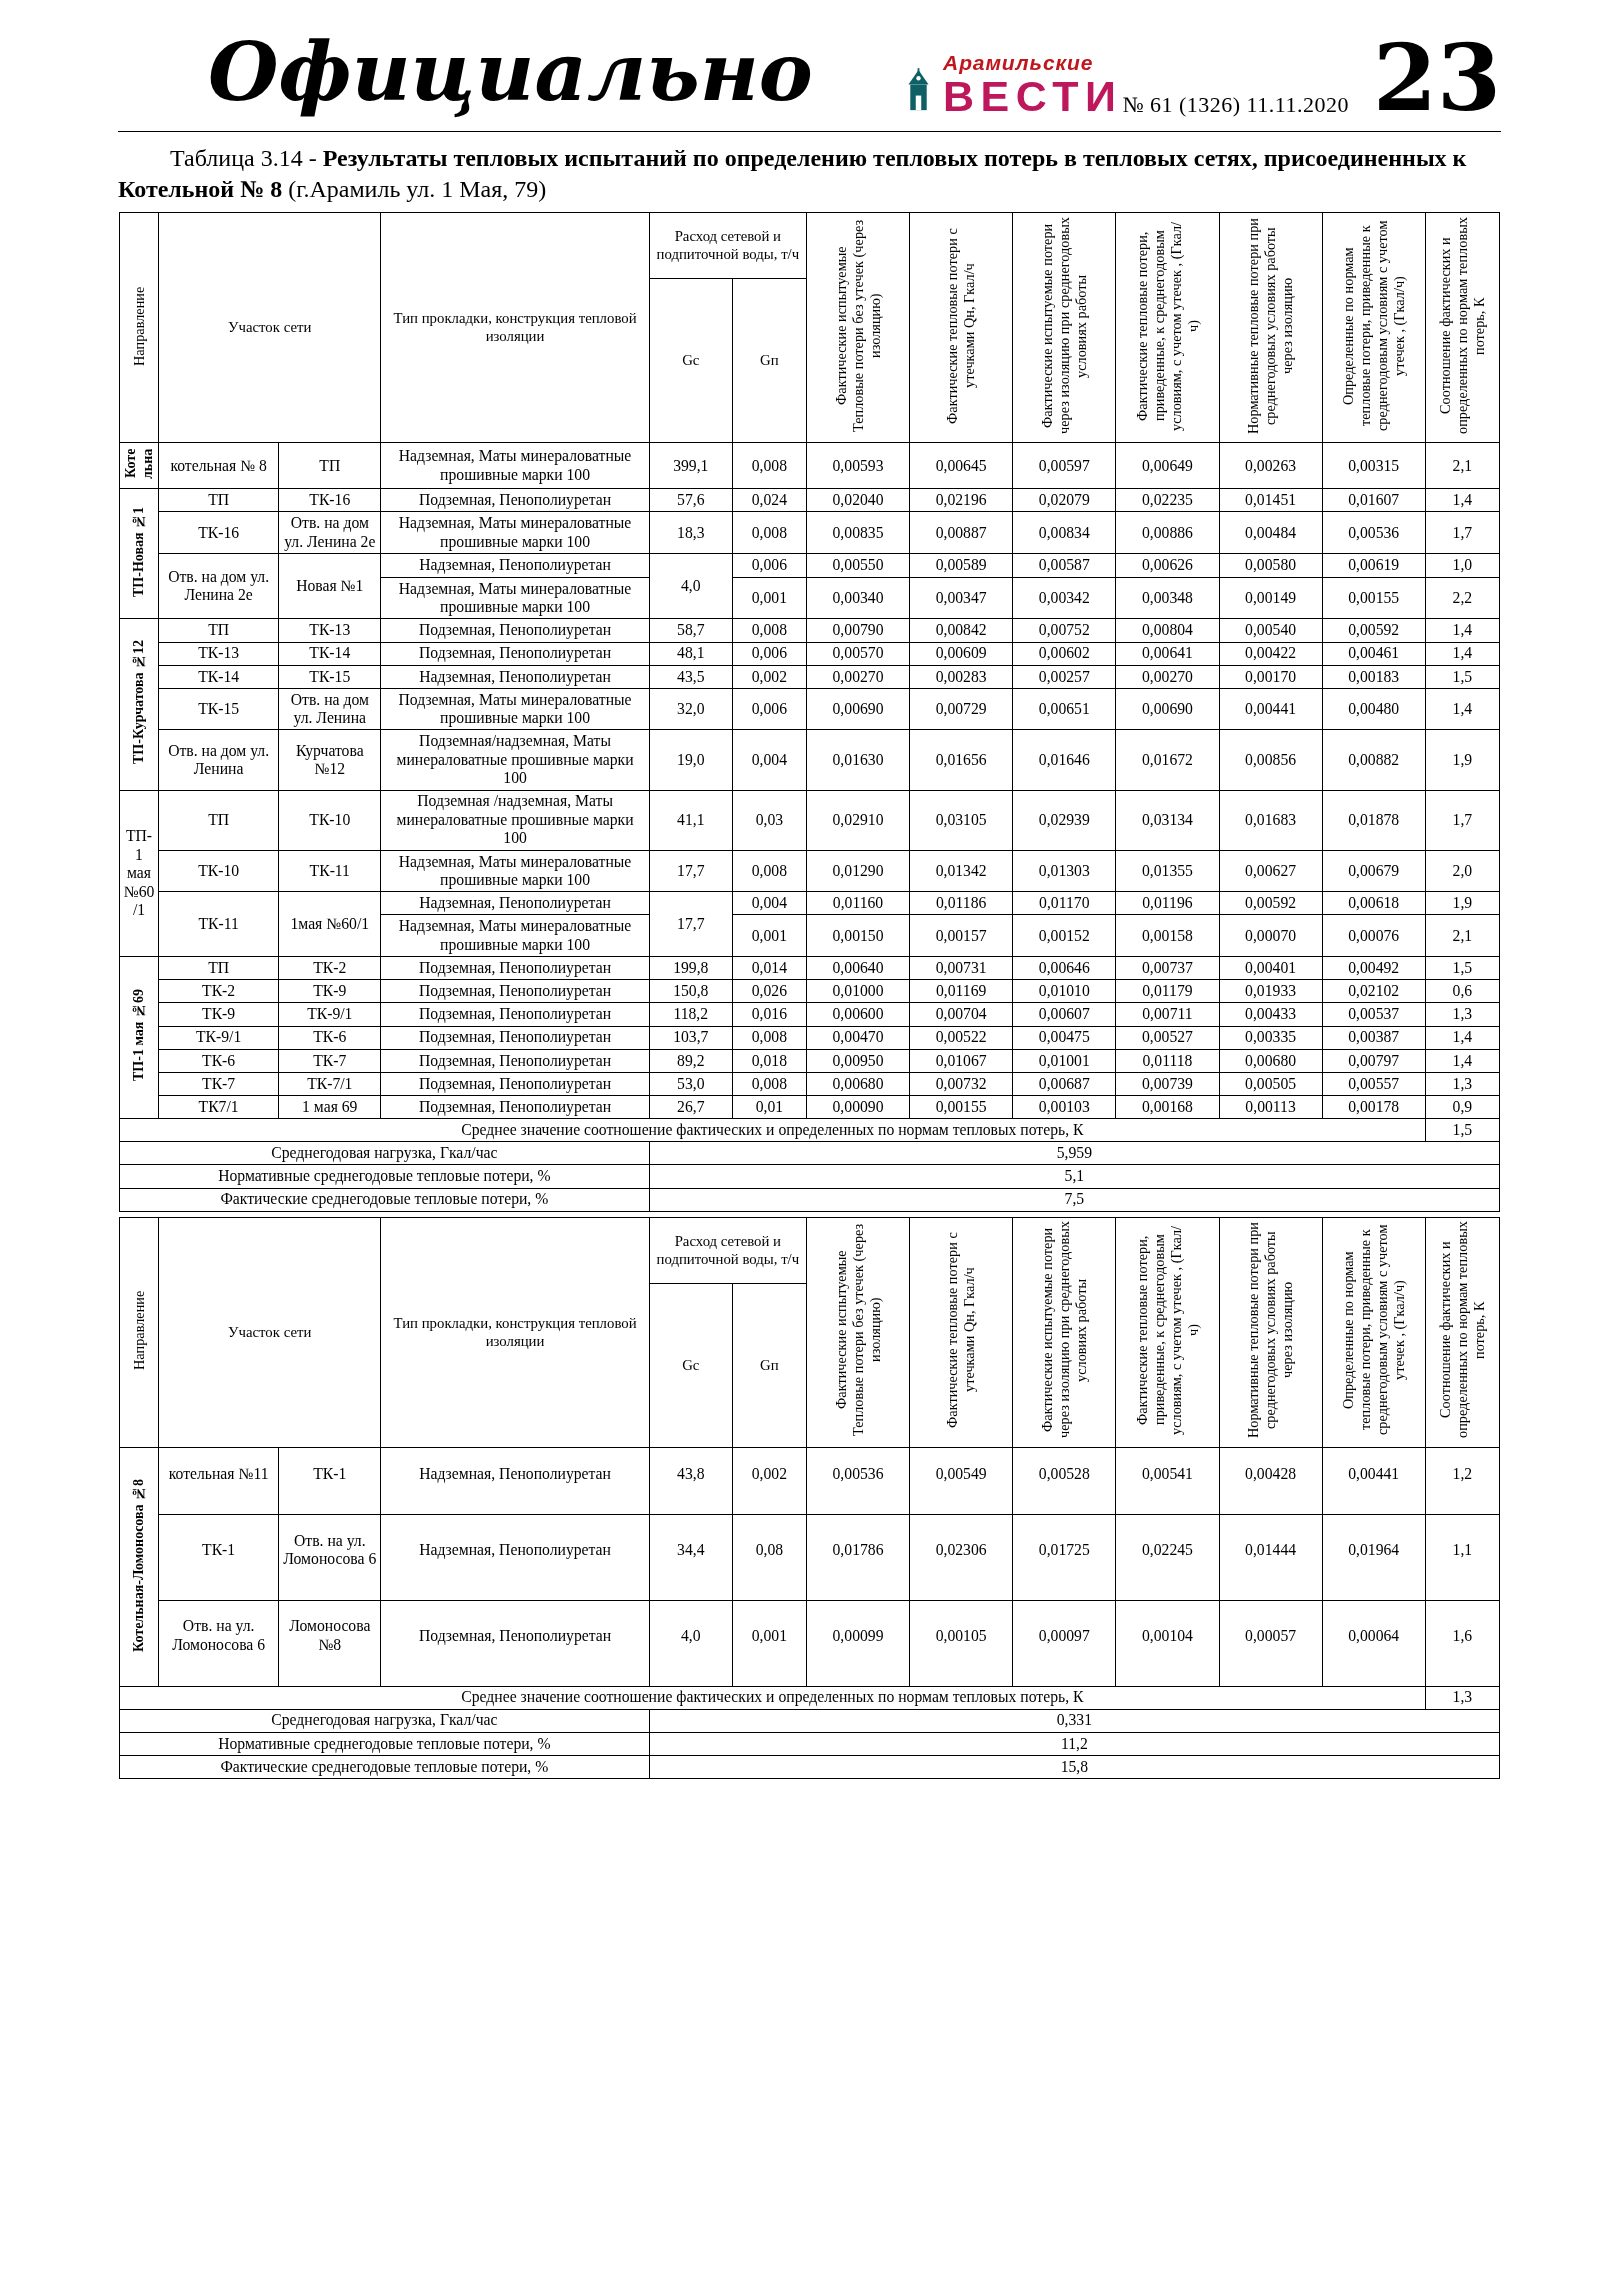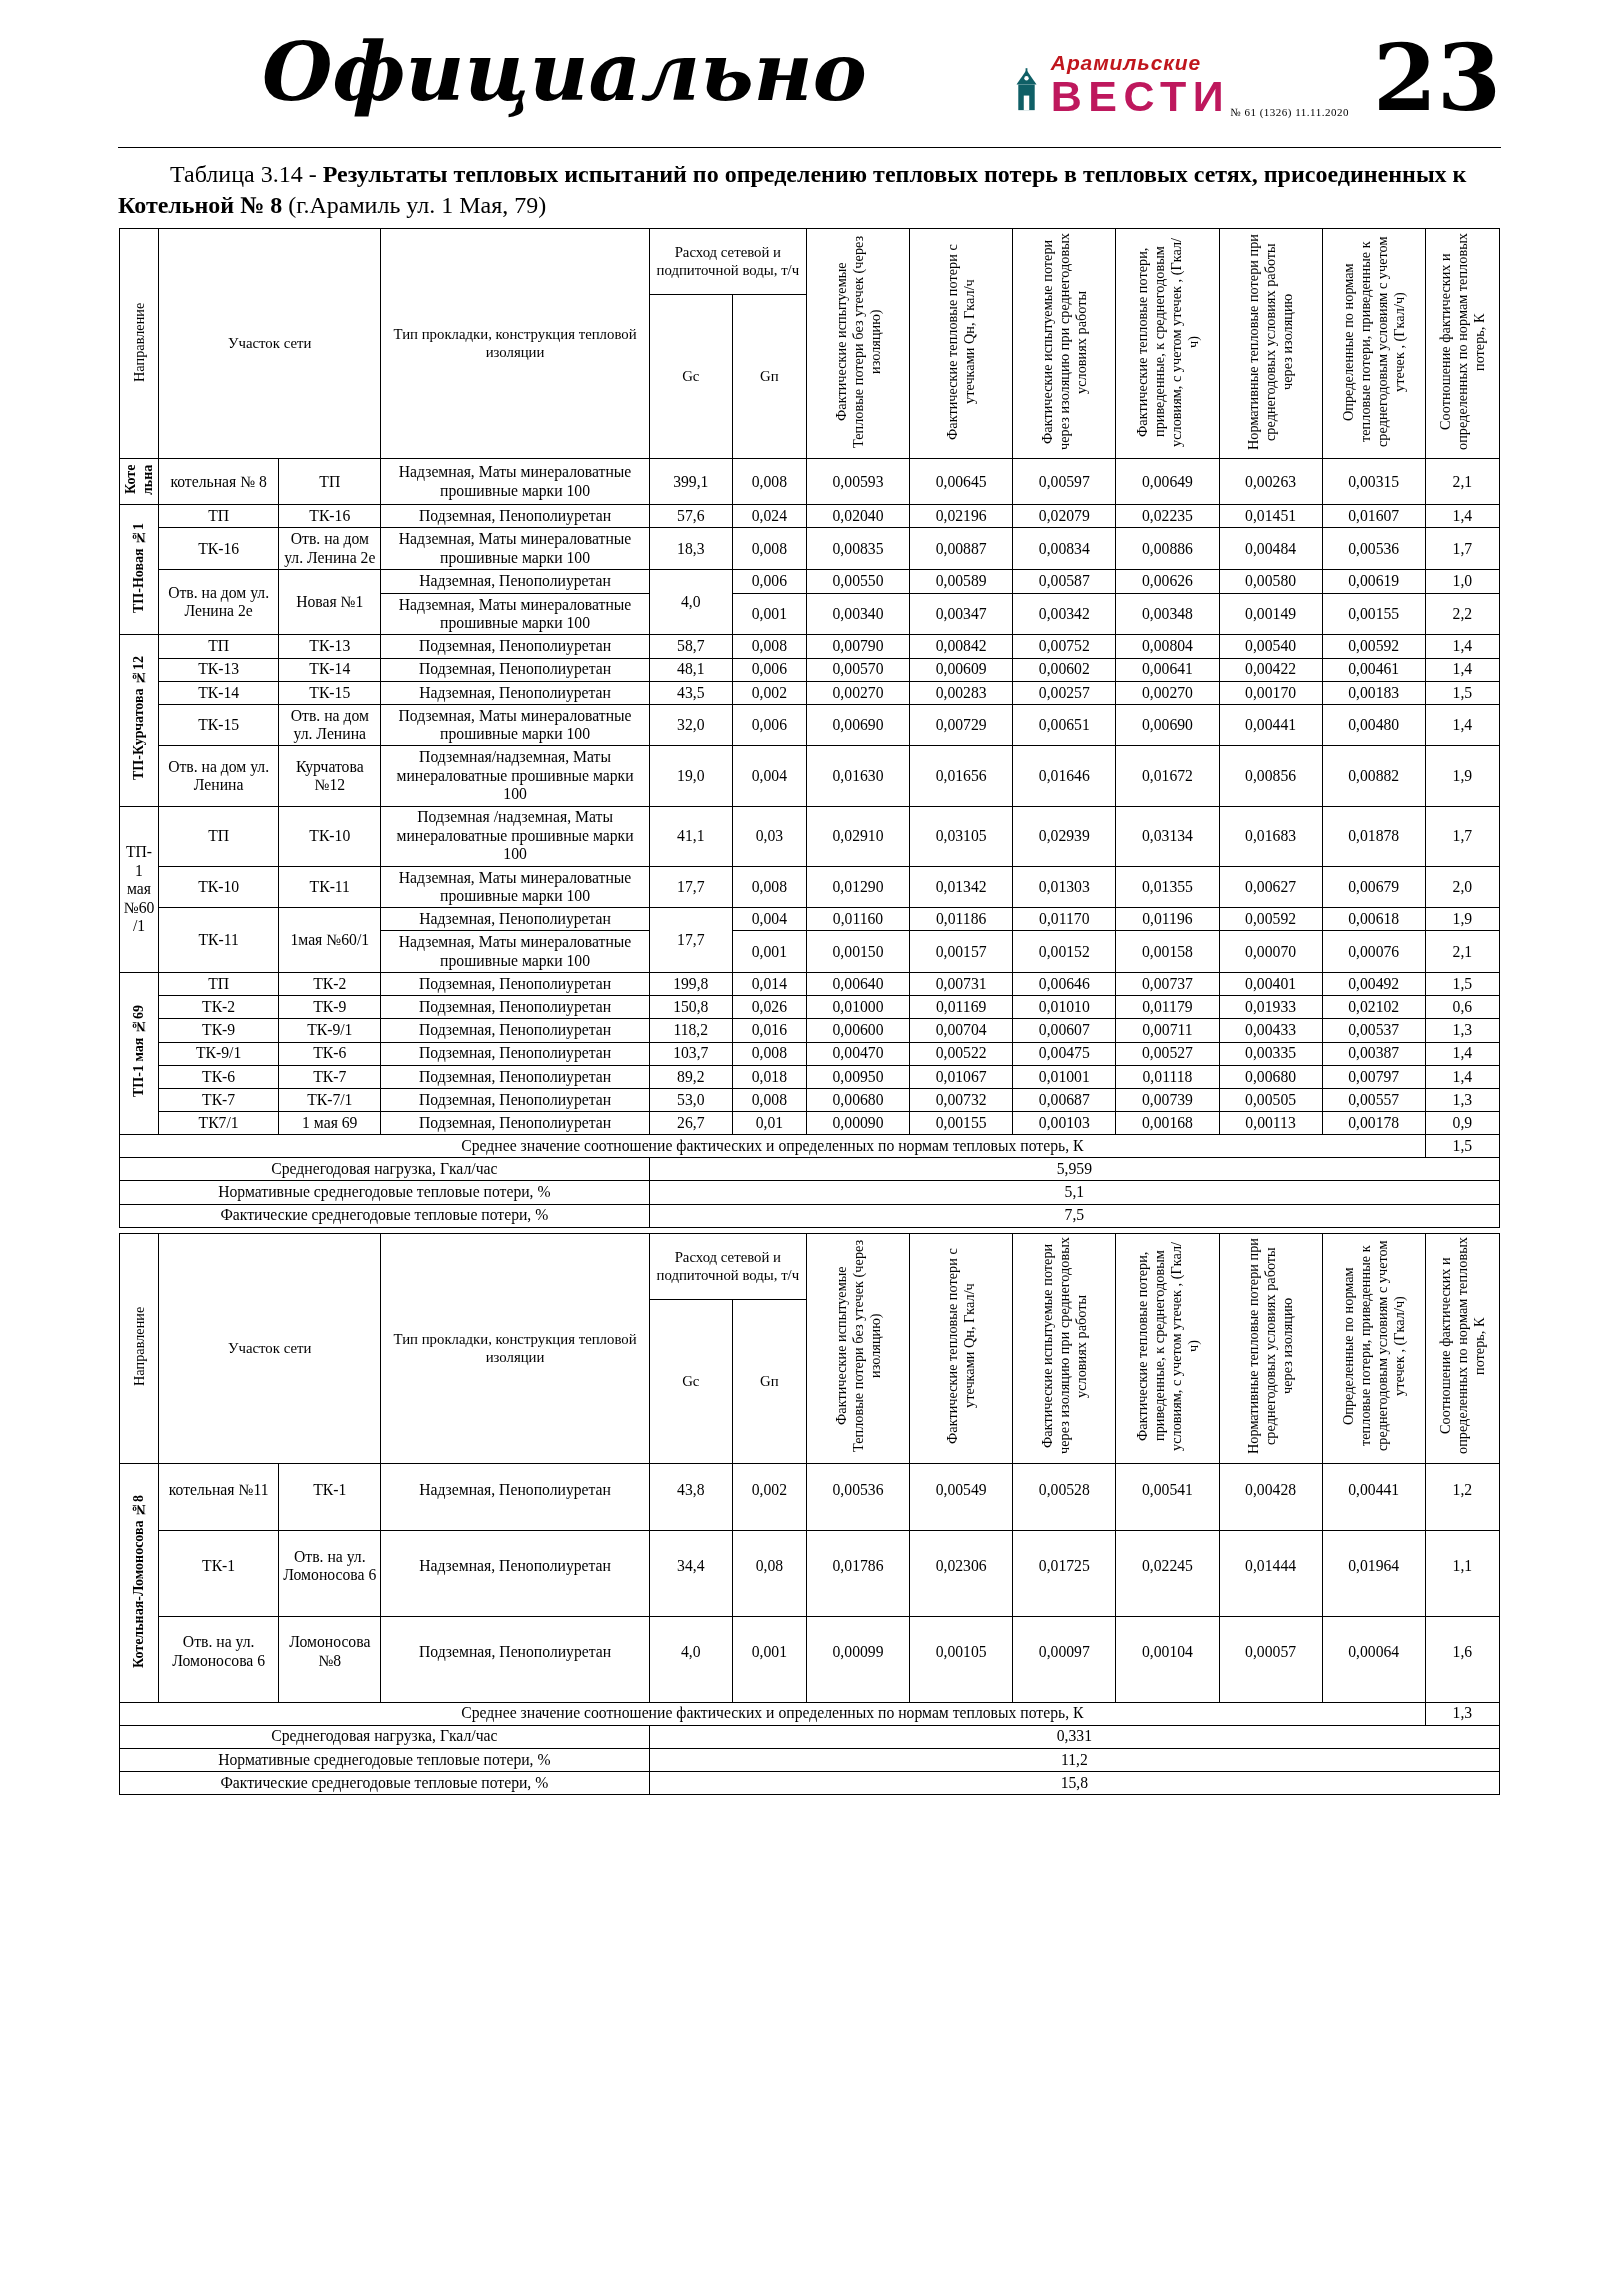--- a/index.html
+++ b/index.html
@@ -8,21 +8,21 @@
     width:1619px; min-height:2290px;
     font-family:"Liberation Serif", serif;
     color:#000;
   }
   .page { padding:31px 118px 37px 118px; }
 
   
   .masthead {
     display:flex; align-items:flex-end;
     border-bottom:1.8px solid #000;
-    padding-bottom:29px; margin-bottom:9.2px;
+    padding-bottom:13px; margin-bottom:9.2px;
   }
   .mast-title {
     flex:1; text-align:center;
     font-family:"DejaVu Serif", serif;
     font-style:italic; font-weight:600;
     font-size:81px; line-height:1;
     padding-bottom:5.5px;
   }
   .brand { display:flex; flex-direction:row; align-items:flex-end; margin-right:24px; }
   .brand-row { display:flex; align-items:flex-end; gap:9.2px; }
@@ -31,21 +31,21 @@
     font-family:"Liberation Sans", sans-serif;
     font-style:italic; font-weight:bold;
     color:#c0161d; font-size:21px; letter-spacing:0.9px;
   }
   .brand-bottom {
     font-family:"Liberation Sans", sans-serif;
     font-weight:bold; color:#be185d;
     font-size:43px; line-height:1; letter-spacing:6.5px;
   }
   .issue {
-    margin-top:7.4px; font-size:11px; letter-spacing:0.5px;
+    margin-top:7.4px; font-size:22px; letter-spacing:0.5px;
   }
   .pageno {
     font-family:"DejaVu Serif", serif;
     font-size:92px; font-weight:bold; line-height:.85;
   }
   .emblem { display:inline-block; }
 
   
   .caption {
     font-size:24px; line-height:1.3;

